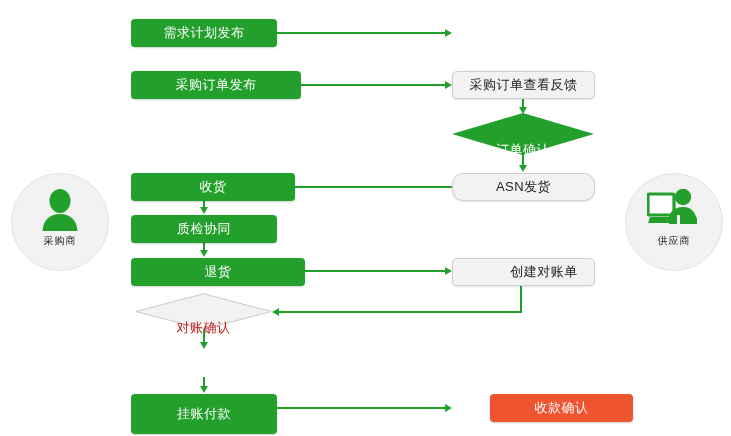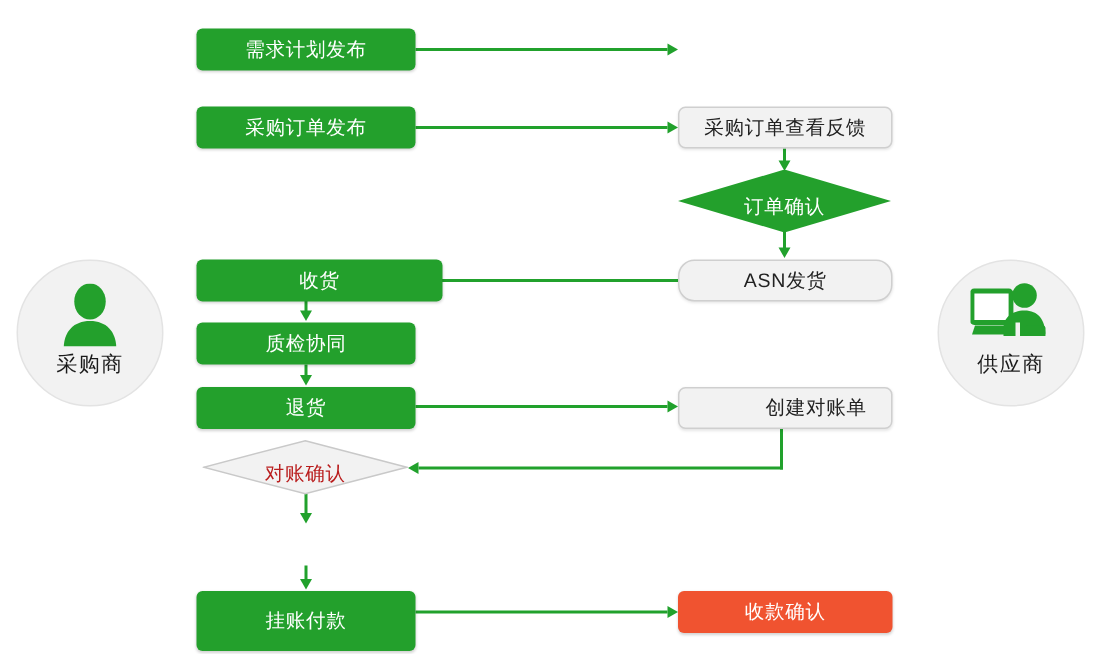--- a/index.html
+++ b/index.html
@@ -32,30 +32,31 @@
     color:#222222;
     border:1px solid #cfcfcf;
     border-radius:5px;
     box-shadow:0 1px 2px rgba(0,0,0,.10);
   }
   .node.orange{
     background:#f05330;
     color:#ffffff;
     border-radius:4px;
     box-shadow:0 1px 2px rgba(0,0,0,.18);
+    margin-left:38px;
   }
 
   
   .diamond{
     position:absolute;
     z-index:3;
   }
   .diamond .dlabel{
     position:absolute;
-    left:0;top:4px;width:100%;height:100%;
+    left:0;top:16px;width:100%;height:100%;
     display:flex;align-items:center;justify-content:center;
     font-size:13px;letter-spacing:.5px;white-space:nowrap;
     z-index:2;
   }
   .diamond.green .dlabel{color:#ffffff;}
   .diamond.gray  .dlabel{color:#b91c1c;}
   .diamond svg{position:absolute;left:0;top:0;}
 
   
   .ln{position:absolute;background:#21a12c;z-index:1;}
@@ -72,21 +73,21 @@
     width:96px;height:96px;
     border-radius:50%;
     background:#f2f2f2;
     border:1px solid #e3e3e3;
     z-index:3;
     display:flex;flex-direction:column;
     align-items:center;justify-content:flex-start;
   }
   .avatar .glyph{margin-top:14px;height:44px;display:flex;align-items:center;justify-content:center;}
   .avatar .aname{
-    font-size:14px;color:#1a1a1a;letter-spacing:1px;margin-top:2px;
+    font-size:10px;color:#1a1a1a;letter-spacing:1px;margin-top:2px;
   }
 </style>
 </head>
 <body>
 
 <div id="stage">
 
   <div class="ln lh" style="left:277px;top:32px;width:168px;"></div>
   <div class="arrow arr-r" style="left:445px;top:29px;"></div>
 
@@ -120,38 +121,38 @@
 
   <div class="ln lv" style="left:203px;top:377px;height:11px;"></div>
   <div class="arrow arr-d" style="left:200px;top:386px;"></div>
 
   <div class="ln lh" style="left:277px;top:407px;width:168px;"></div>
   <div class="arrow arr-r" style="left:445px;top:404px;"></div>
 
   <div class="node green" style="left:131px;top:19px;width:146px;height:28px;">需求计划发布</div>
 
 
-  <div class="node green" style="left:131px;top:71px;width:146px;height:28px;">采购订单发布</div>
+  <div class="node green" style="left:131px;top:71px;width:170px;height:28px;">采购订单发布</div>
 
   <div class="node gray" style="left:452px;top:71px;width:143px;height:28px;">采购订单查看反馈</div>
 
   <div class="diamond green" style="left:452px;top:113px;width:142px;height:42px;">
     <svg width="142" height="42" viewBox="0 0 142 42">
       <polygon points="71,0 142,21 71,42 0,21" fill="#23a02c"></polygon>
     </svg>
     <span class="dlabel">订单确认</span>
   </div>
 
   <div class="node gray" style="left:452px;top:173px;width:143px;height:28px;border-radius:11px;">ASN发货</div>
 
   <div class="node green" style="left:131px;top:173px;width:164px;height:28px;">收货</div>
 
   <div class="node green" style="left:131px;top:215px;width:146px;height:28px;">质检协同</div>
 
-  <div class="node green" style="left:131px;top:258px;width:146px;height:28px;">退货</div>
+  <div class="node green" style="left:131px;top:258px;width:174px;height:28px;">退货</div>
 
   <div class="node gray" style="left:452px;top:258px;width:143px;height:28px;padding-left:41px;">创建对账单</div>
 
   <div class="diamond gray" style="left:135px;top:293px;width:137px;height:37px;">
     <svg width="137" height="37" viewBox="0 0 137 37">
       <polygon points="68.5,0.8 136.2,18.5 68.5,36.2 0.8,18.5" fill="#f2f2f2" stroke="#c9c9c9" stroke-width="1"></polygon>
     </svg>
     <span class="dlabel">对账确认</span>
   </div>
 

